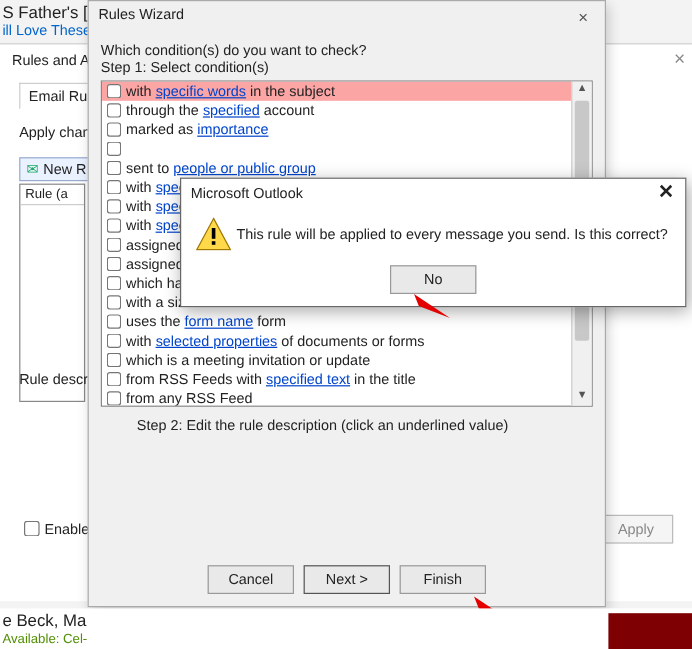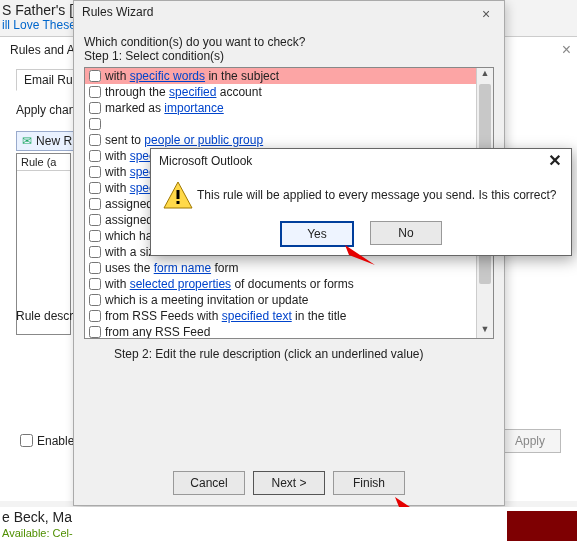--- a/index.html
+++ b/index.html
@@ -336,21 +336,20 @@
     <div class="warn-icon">
       <svg width="30" height="28" viewBox="0 0 30 28">
         <polygon points="15,1 29,27 1,27" fill="#ffd94a" stroke="#a07800" stroke-width="1"></polygon>
         <rect x="13.5" y="9" width="3" height="9" fill="#000"></rect>
         <rect x="13.5" y="20" width="3" height="3" fill="#000"></rect>
       </svg>
     </div>
     <div>This rule will be applied to every message you send. Is this correct?</div>
   </div>
   <div class="msg-btns">
-    <div class="btn yes">Yes</div>
     <div class="btn">No</div>
   </div>
 </div>
 
 <div class="arrow-red" style="left:340px; top:240px;">
   <svg width="40" height="30">
       <path d="M35,25 L5,5 L15,8 L5,5 L9,15 Z"></path>
     </svg>
 </div>
 <div class="arrow-red" style="left:390px; top:492px;">

